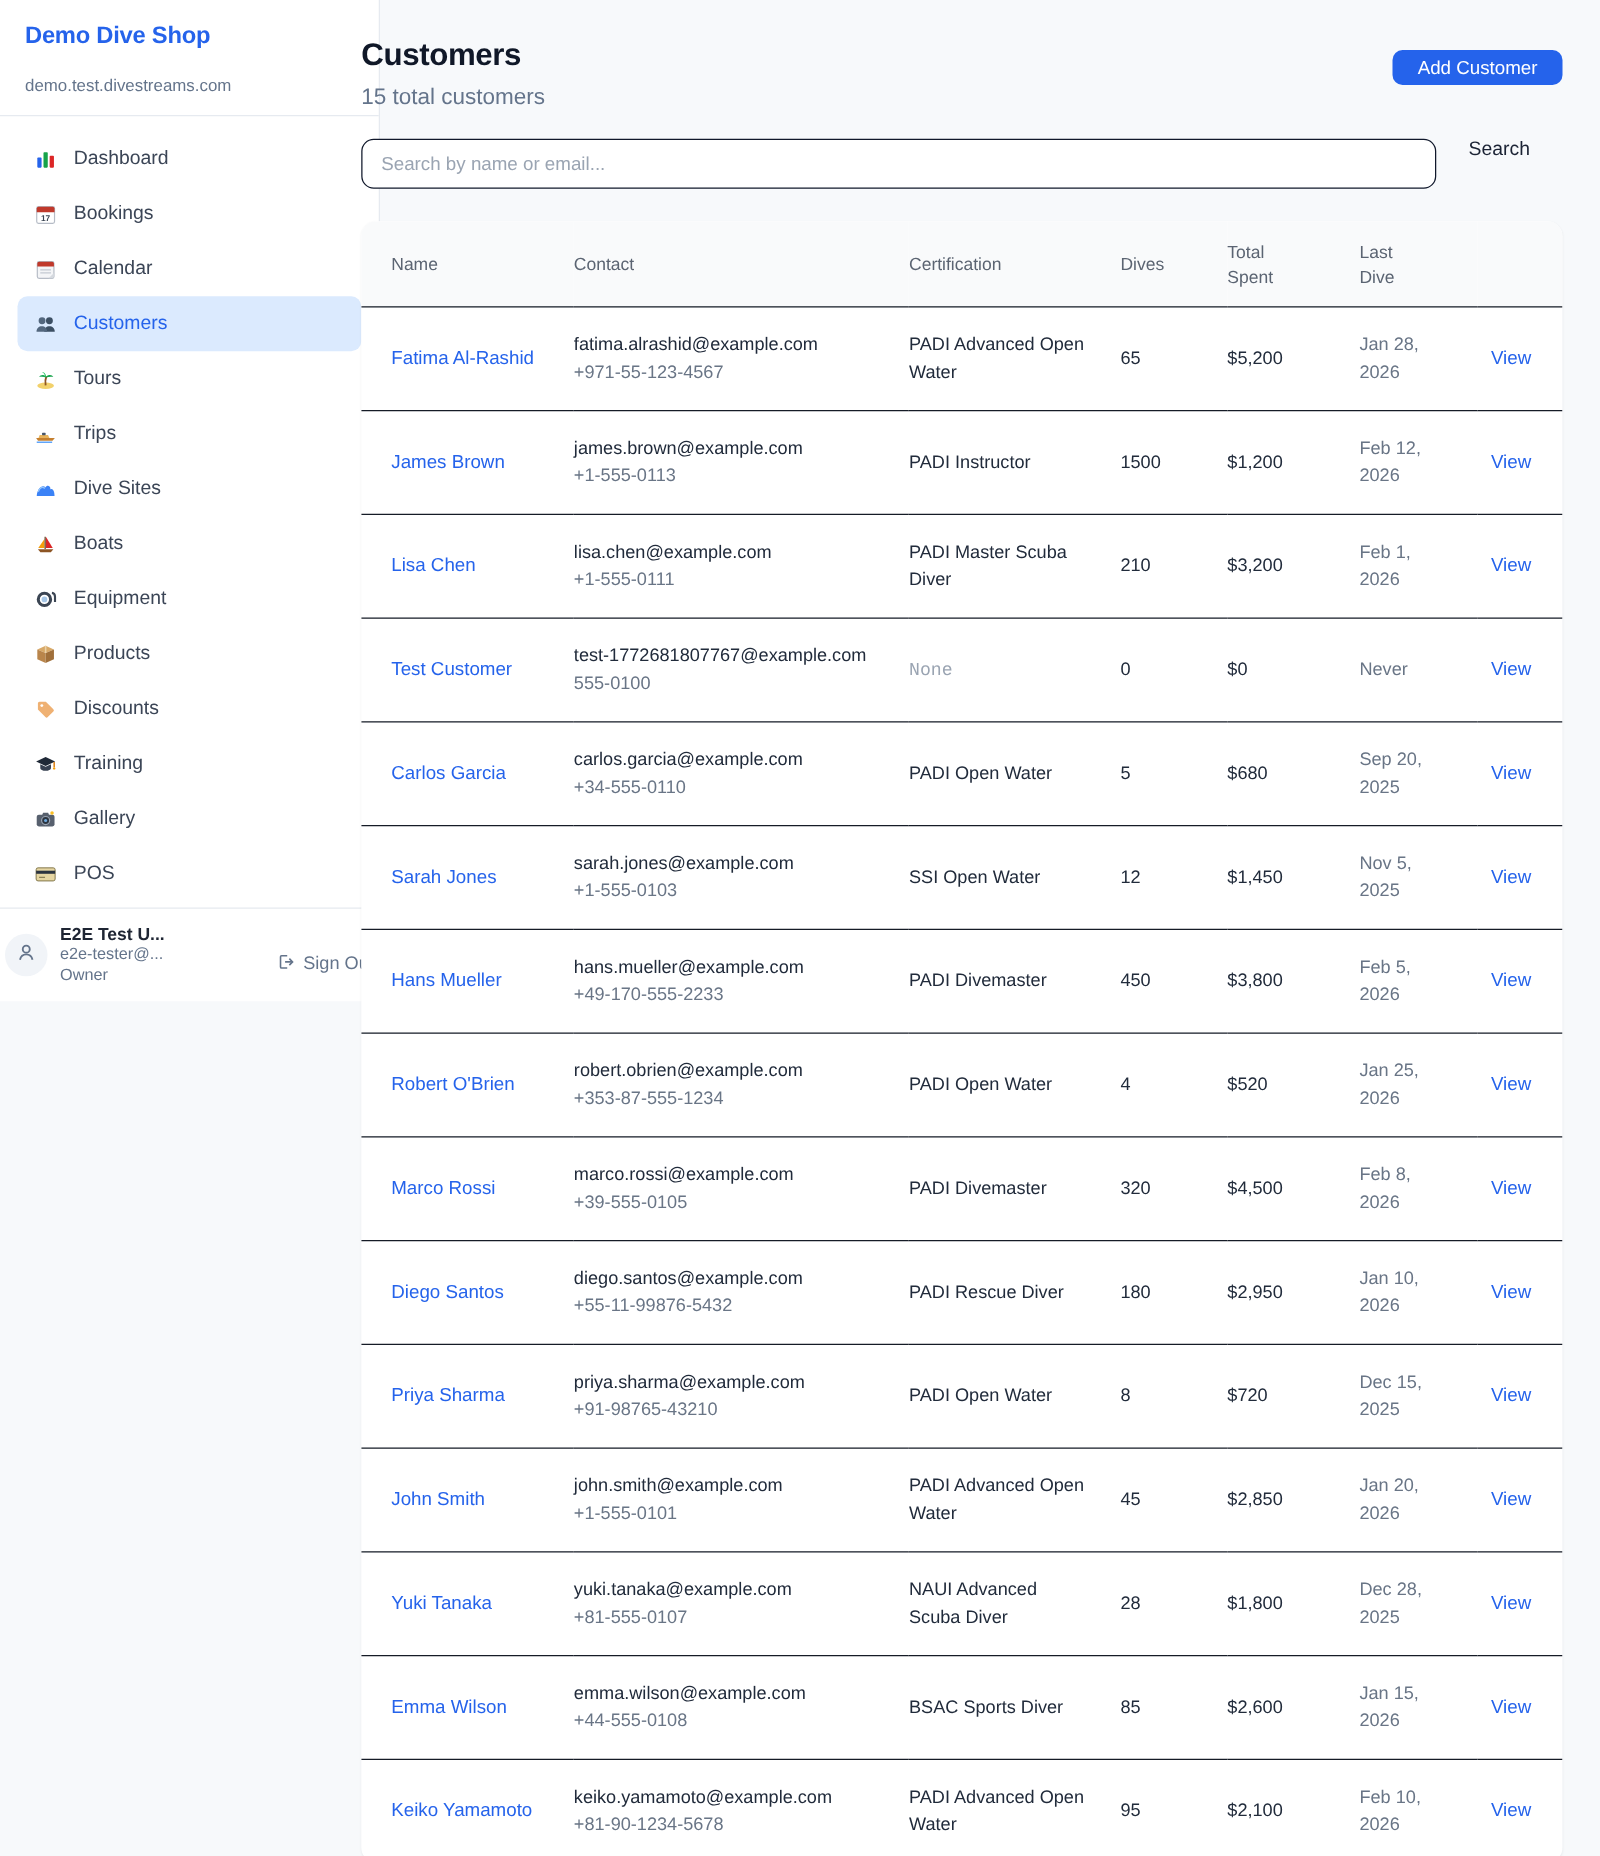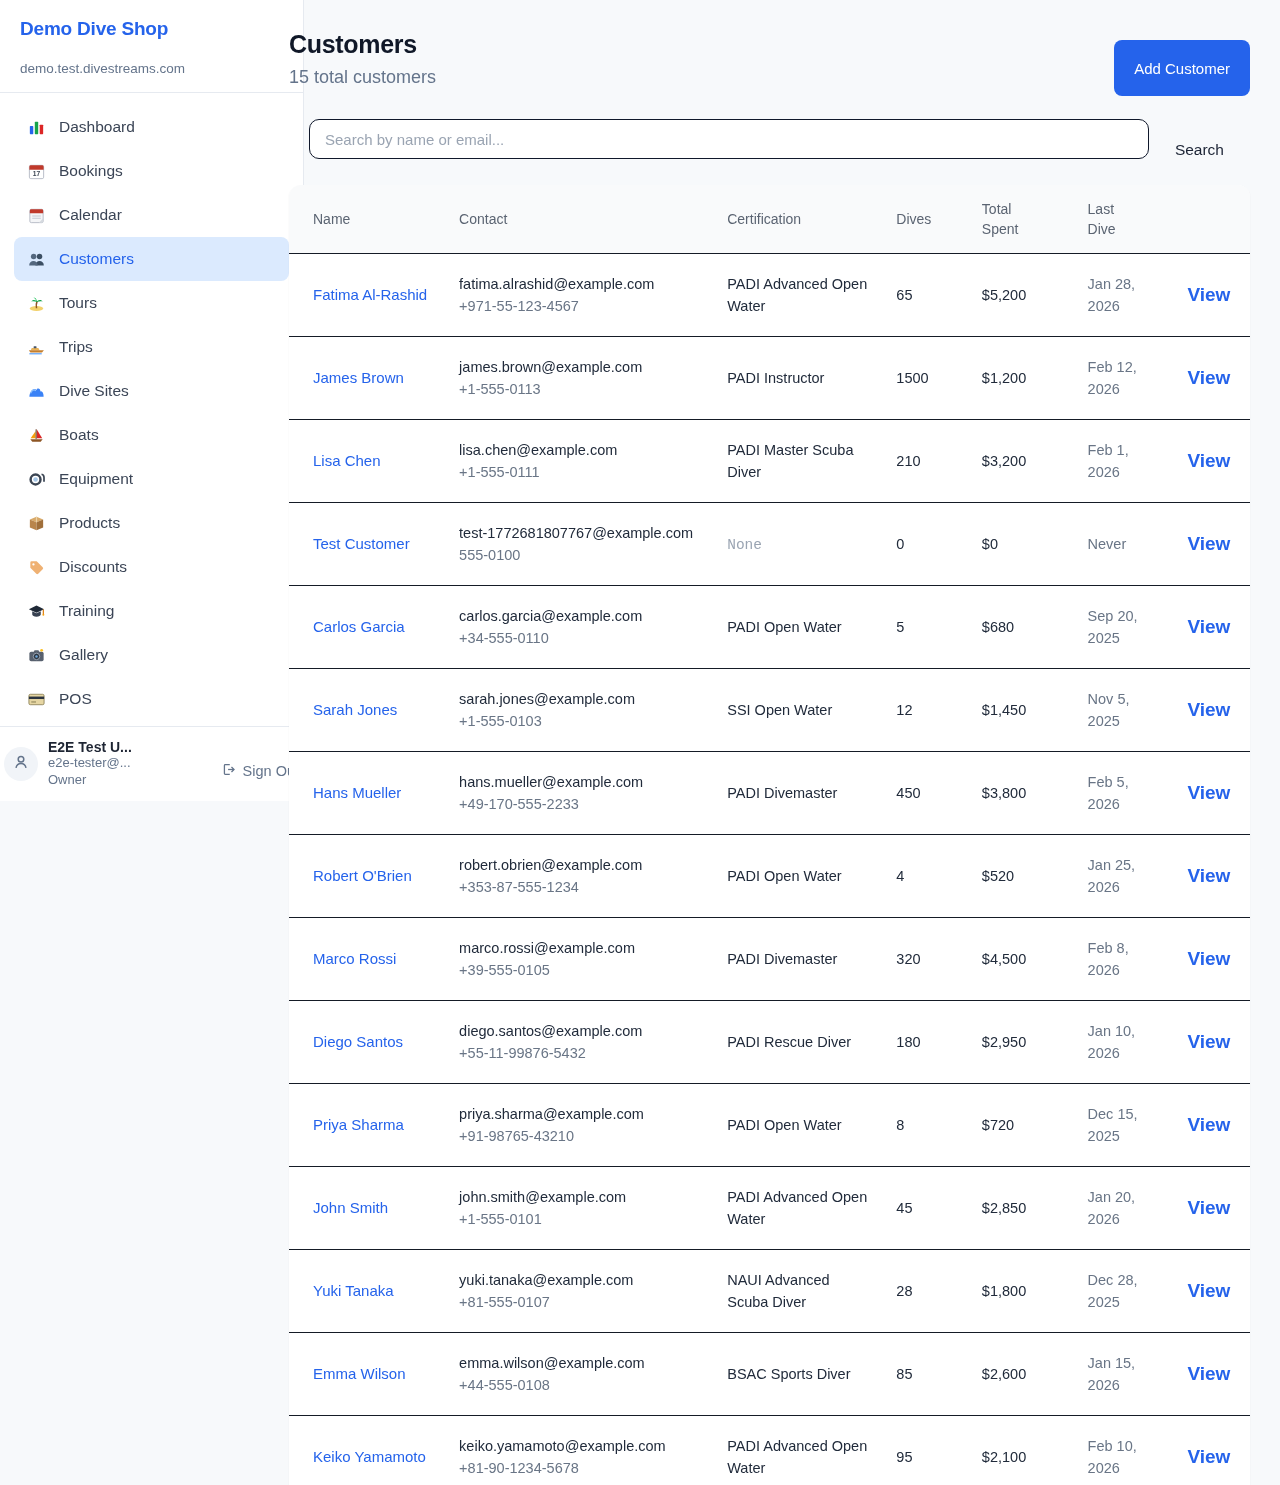--- a/index.html
+++ b/index.html
@@ -41,23 +41,23 @@
   .user-email, .user-role { font-size: 13px; color: #64748b; line-height: 1.3; white-space: nowrap; }
   .signout { display: flex; align-items: center; gap: 6px; color: #64748b; font-size: 14.5px; cursor: pointer; white-space: nowrap; margin-top: 14px; }
   
   .main { position: absolute; left: 256px; top: 0; right: 0; padding: 30px 30px 0 33px; }
   .page-head { display: flex; justify-content: space-between; align-items: flex-start; }
   .page-title { font-size: 25px; font-weight: 700; color: #101828; letter-spacing: -0.3px; }
   .page-sub { font-size: 18px; color: #64748b; margin-top: 8px; }
   .btn-primary {
     background: var(--accent, #2563eb); color: #fff; border: none; border-radius: 8px;
     font-family: inherit; font-size: 15px; font-weight: 500;
-    height: 56px; padding: 0 20px; cursor: pointer; margin-top: 10px;
-  }
-  .search-row { display: flex; align-items: flex-end; margin-top: 23px; margin-left: 20px; }
+    height: 28px; padding: 0 20px; cursor: pointer; margin-top: 10px;
+  }
+  .search-row { display: flex; align-items: flex-start; margin-top: 23px; }
   .search-input {
     flex: 1 1 auto; height: 40px; border: 1px solid #10182b; border-radius: 10px;
     padding: 0 15px; font-family: inherit; font-size: 15px; color: #0f172a; background: #fff; outline: none;
   }
   .search-input::placeholder { color: #9aa4b2; }
   .btn-search {
     background: transparent; border: none; font-family: inherit;
     font-size: 15.5px; font-weight: 500; color: #1b2334; padding: 0 26px 0 26px; cursor: pointer;
   }
   
@@ -77,21 +77,21 @@
   tbody td {
     padding: 19px 24px 19px 0; vertical-align: middle;
     font-size: 14.5px; color: #212b3b; line-height: 22px;
   }
   tbody td:first-child { padding-left: 24px; }
   .name-link { color: var(--accent, #2563eb); font-size: 15px; font-weight: 500; text-decoration: none; cursor: pointer; }
   .c-email { color: #212b3b; }
   .c-phone { color: #697586; }
   .cert.none { color: #9aa4b2; font-family: Liberation Mono, monospace; }
   .col-lastdive { color: #697586; }
-  .view-link { color: var(--accent, #2563eb); font-size: 19px; font-weight: 700; text-decoration: none; cursor: pointer; }
+  .view-link { color: var(--accent, #2563eb); font-size: 15px; font-weight: 400; text-decoration: none; cursor: pointer; }
   .col-view-cell { text-align: center; padding-right: 14px !important; }
 </style>
 </head>
 <body>
 
 <aside class="sidebar">
   <div class="brand">
     <div class="brand-name">Demo Dive Shop</div>
     <div class="brand-domain">demo.test.divestreams.com</div>
   </div>

